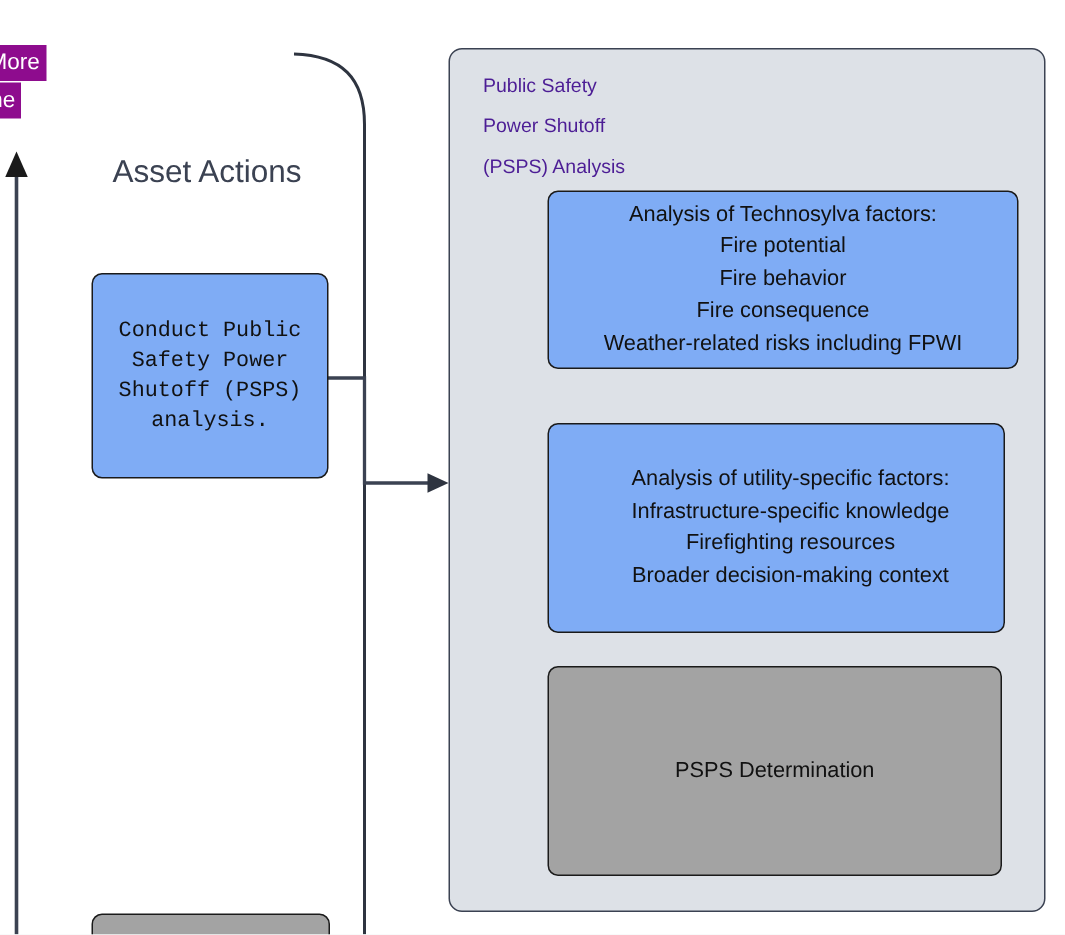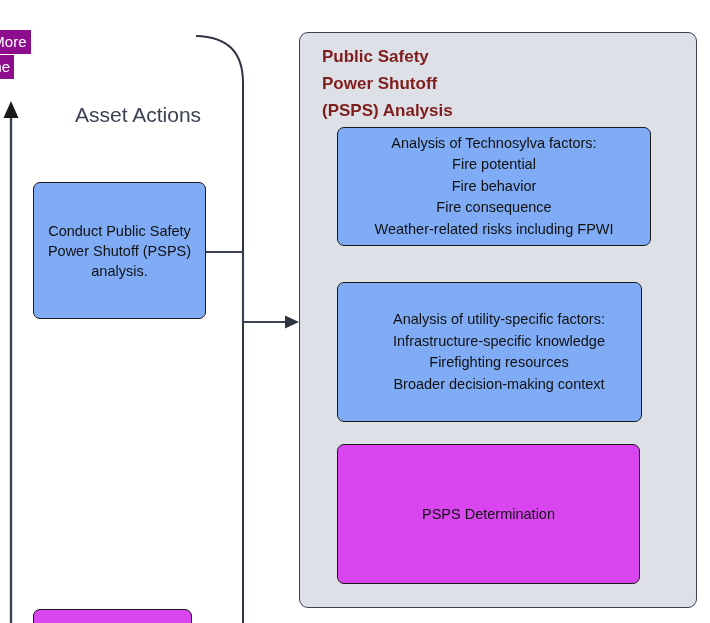--- a/index.html
+++ b/index.html
@@ -58,52 +58,53 @@
     border-radius: 7px;
     display: flex;
     align-items: center;
     justify-content: center;
     text-align: center;
     color: #111111;
     font-size: 14.5px;
     line-height: 19px;
     padding: 4px 6px;
     font-family: "Liberation Sans", sans-serif;
+    margin-left: 28px;
   }
   .node.blue { background: #7FACF5; }
-  .node.teal { background: #d946ef; }
+  .node.teal { background: #a3a3a3; }
 
   
   #node-conduct-psps {
-    left: 33px; top: 182px; width: 173px; height: 137px;
-    font-size: 14.5px; line-height: 20px;
+    left: 33px; top: 182px; width: 158px; height: 137px;
+    font-size: 14.5px; line-height: 20px; font-family: Liberation Mono, monospace;
   }
   #node-left-teal-partial {
     left: 33px; top: 609px; width: 159px; height: 60px;
     border-radius: 7px;
   }
 
   
   #psps-panel {
     position: absolute;
     left: 299px; top: 32px;
     width: 398px; height: 576px;
     box-sizing: border-box;
     background: #DDE1E7;
     border: 1.6px solid #3B4252;
     border-radius: 9px;
   }
   #psps-panel-title {
     position: absolute;
     left: 22px; top: 10px;
     width: 320px;
-    font-size: 17px;
+    font-size: 13px;
     line-height: 27px;
-    font-weight: bold;
-    color: #7f1d1d;
+    font-weight: normal;
+    color: #4c1d95;
     white-space: pre-line;
     text-align: left;
   }
 
   
   #node-technosylva {
     left: 337px; top: 127px; width: 314px; height: 119px;
     line-height: 21.5px;
     white-space: pre-line;
   }

